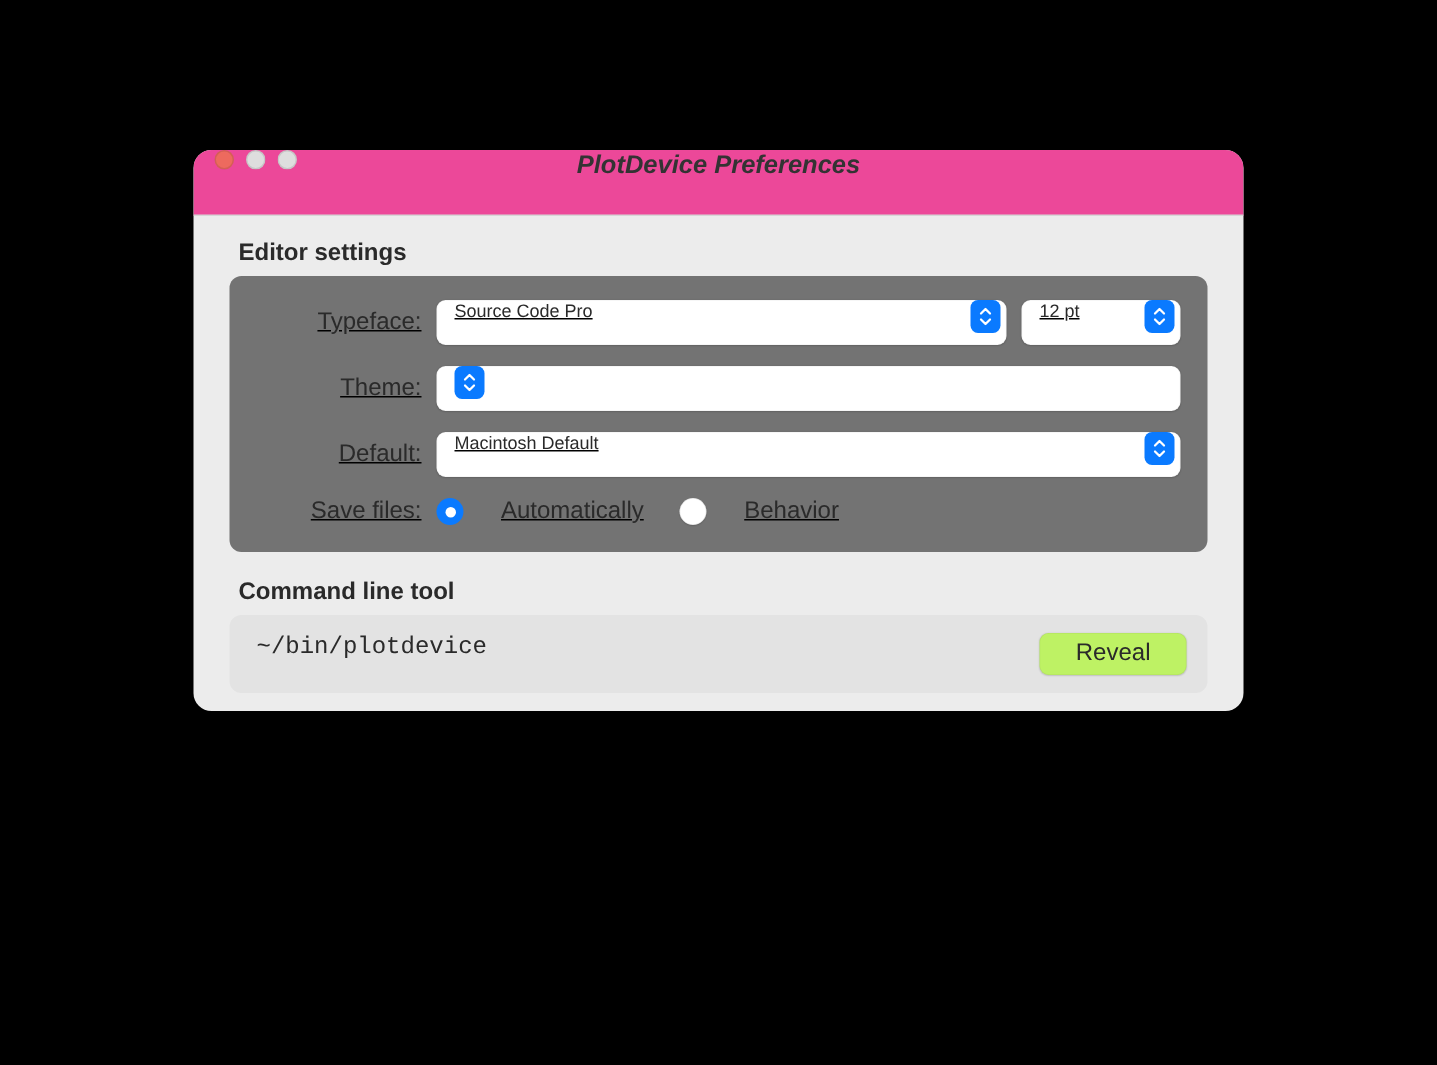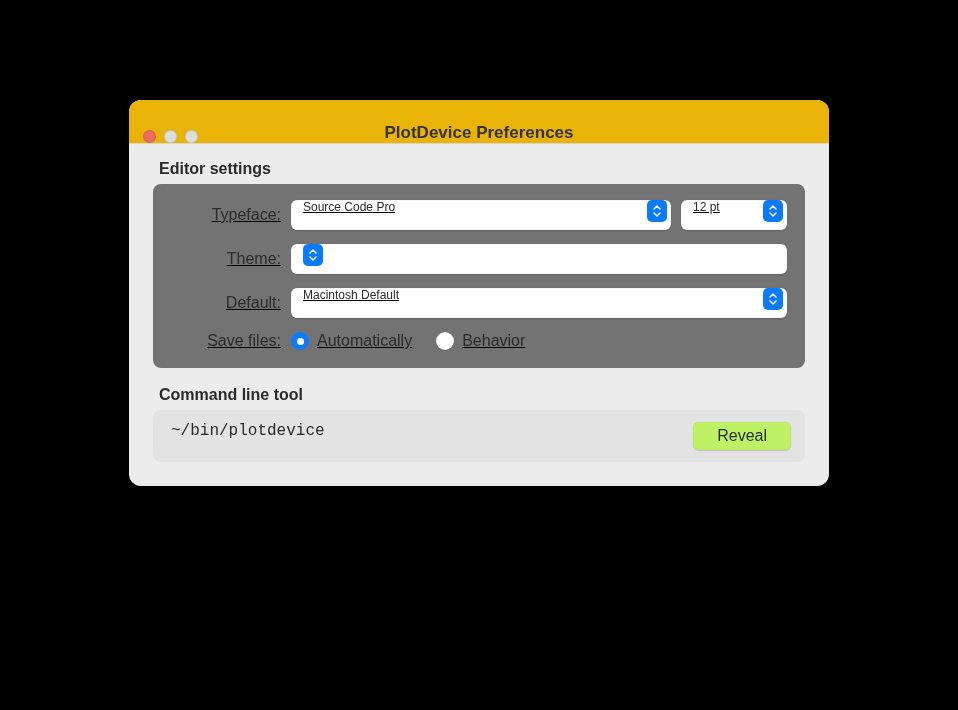--- a/index.html
+++ b/index.html
@@ -15,25 +15,26 @@
   }
   .window {
     width: 700px;
     background: #ececec;
     border-radius: 12px;
     box-shadow: 0 20px 60px rgba(0,0,0,0.5), 0 0 0 1px rgba(0,0,0,0.1);
     overflow: hidden;
   }
   .titlebar {
     height: 44px;
-    background: #eab308;
+    background: #ec4899;
     border-bottom: 1px solid #d6d6d6;
     display: flex;
-    align-items: flex-end;
+    align-items: flex-start;
     position: relative;
+    font-style: italic;
   }
   .traffic-lights {
     display: flex;
     gap: 8px;
     padding-left: 14px;
   }
   .traffic-light {
     width: 13px;
     height: 13px;
     border-radius: 50%;
@@ -44,21 +45,21 @@
   .title {
     position: absolute;
     left: 0; right: 0;
     text-align: center;
     font-size: 17px;
     font-weight: 600;
     color: #333;
     pointer-events: none;
   }
   .content {
-    padding: 16px 24px 24px 24px;
+    padding: 16px 24px 12px 24px;
   }
   .section-heading {
     font-size: 16px;
     font-weight: 700;
     color: #2a2a2a;
     margin-bottom: 6px;
     margin-left: 6px;
   }
   .section-body {
     background: #737373;
@@ -108,21 +109,21 @@
   }
   .stepper svg { display: block; }
   .radio-group {
     display: flex;
     align-items: center;
     gap: 24px;
   }
   .radio {
     display: flex;
     align-items: center;
-    gap: 8px;
+    gap: 25px;
     font-size: 16px;
     color: #2a2a2a;
     cursor: default;
   }
   .radio-circle {
     width: 18px;
     height: 18px;
     border-radius: 50%;
     background: #fff;
     box-shadow: 0 0.5px 1px rgba(0,0,0,0.2), inset 0 0 0 0.5px rgba(0,0,0,0.1);

